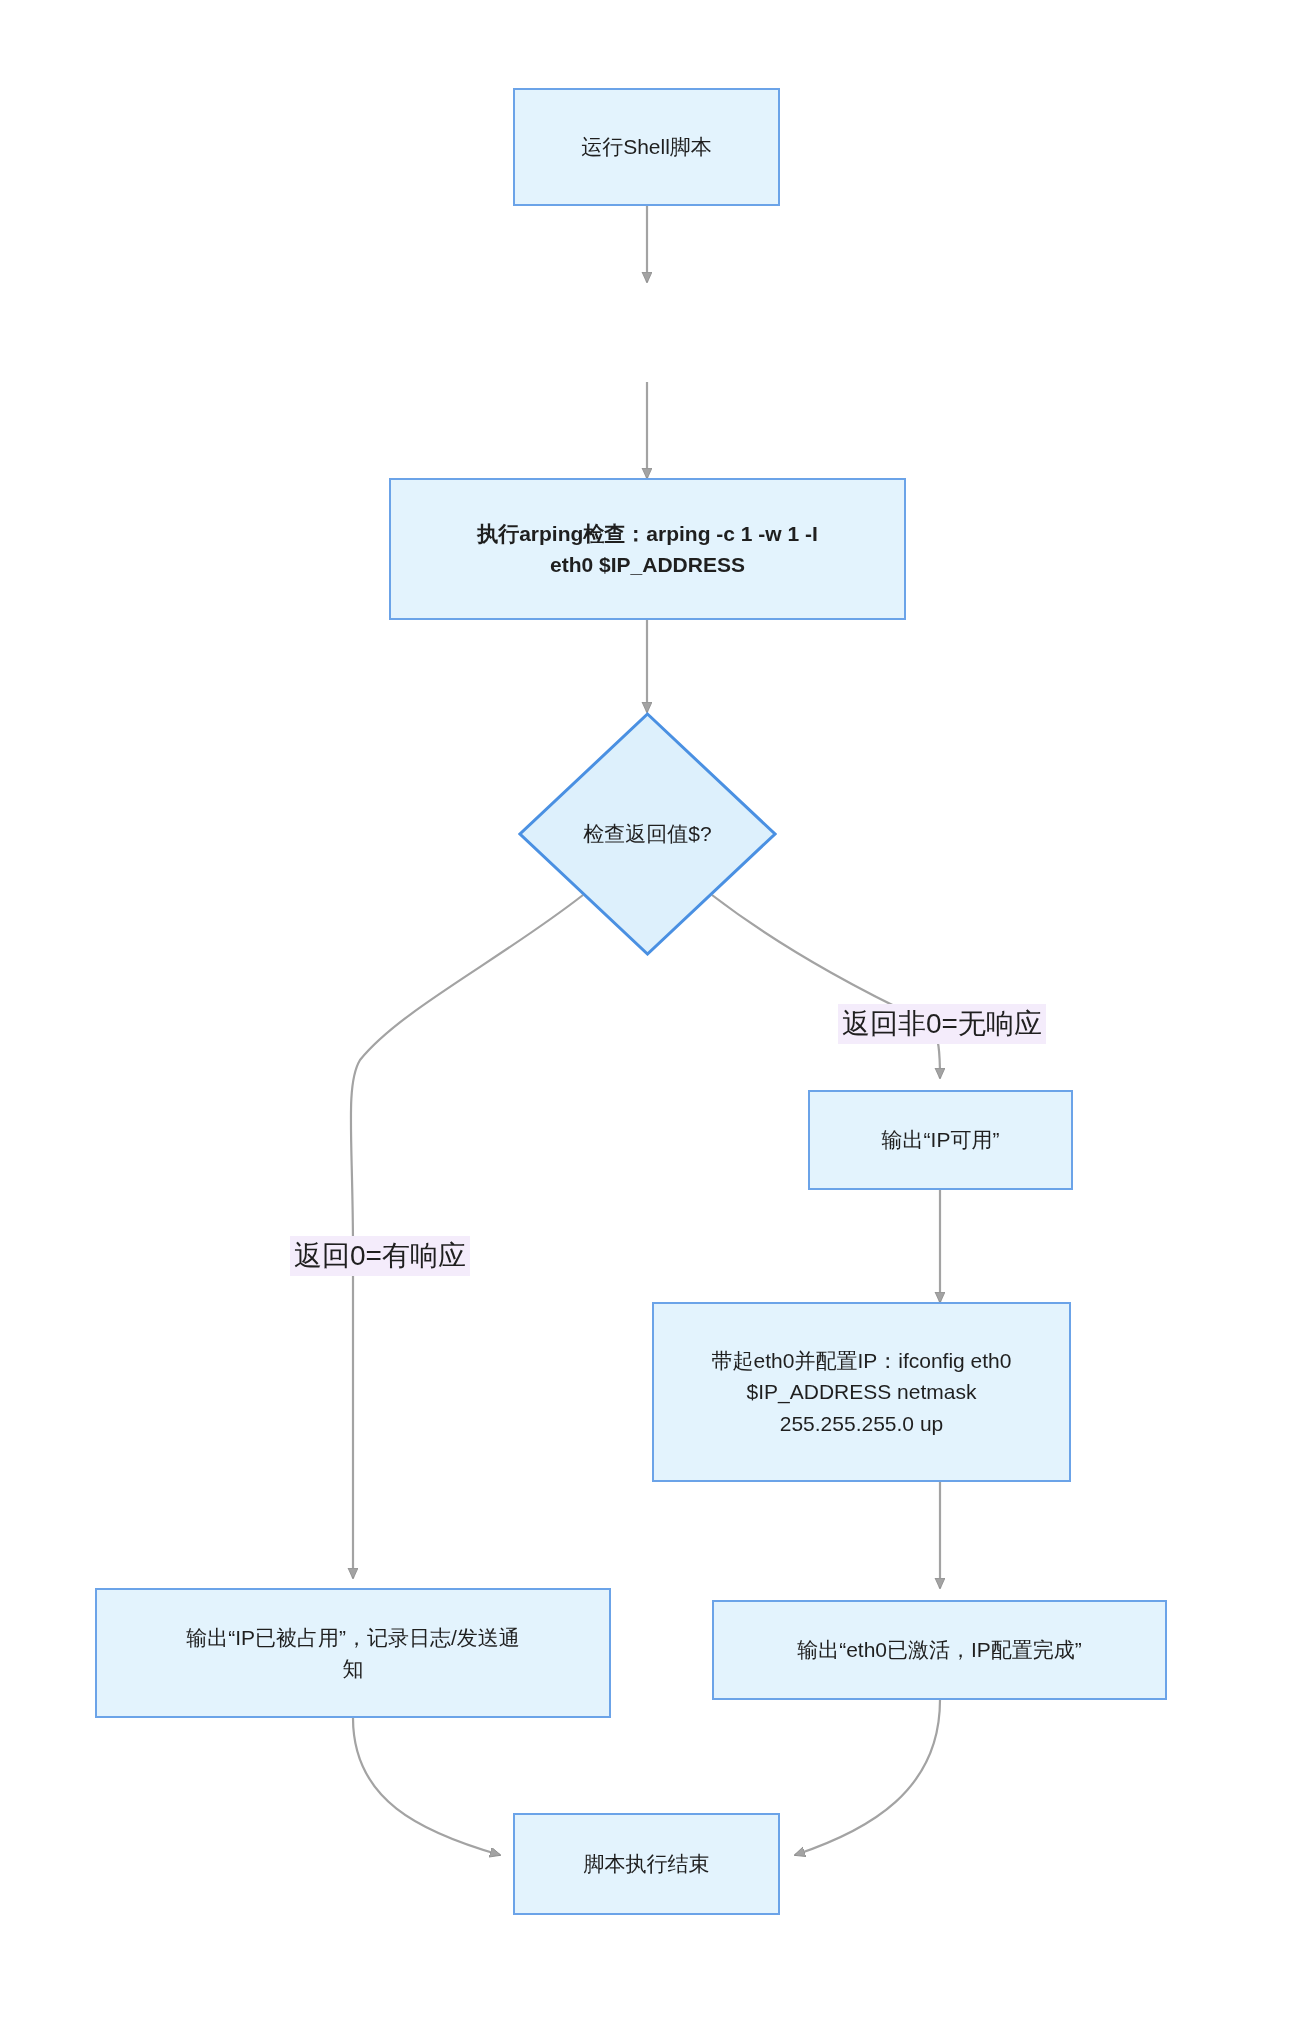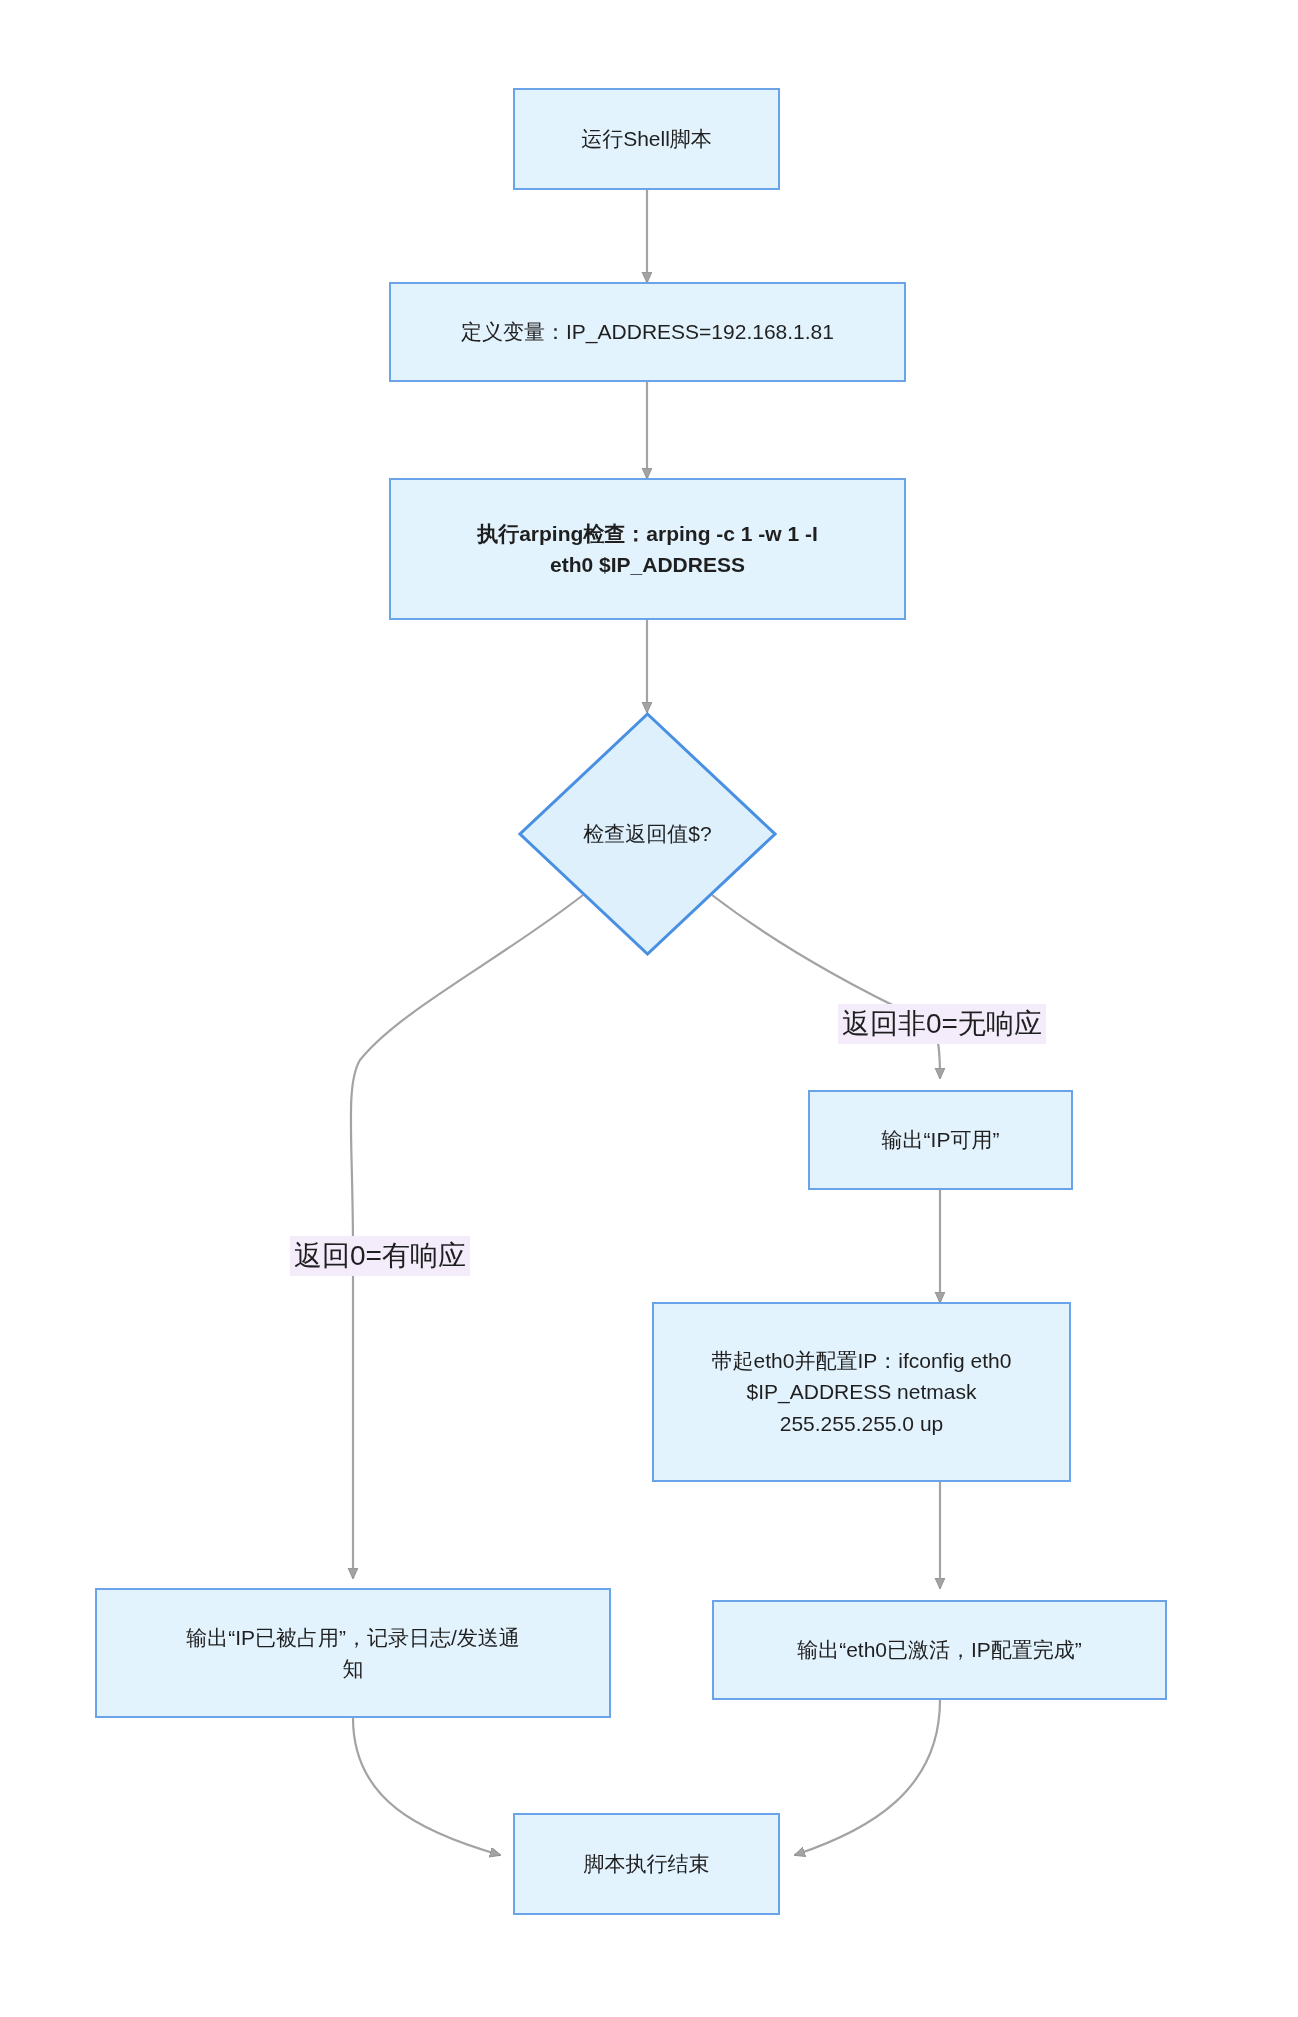--- a/index.html
+++ b/index.html
@@ -85,27 +85,24 @@
       <path d="M 712,895 C 790,955 880,1000 928,1022 C 940,1030 940,1060 940,1078" marker-end="url(#arrow)"></path>
       <path d="M 583,895 C 500,960 400,1010 360,1060 C 345,1085 353,1140 353,1250
                C 353,1400 353,1520 353,1578" marker-end="url(#arrow)"></path>
       <path d="M 940,1190 L 940,1302" marker-end="url(#arrow)"></path>
       <path d="M 940,1482 L 940,1588" marker-end="url(#arrow)"></path>
       <path d="M 353,1718 C 353,1800 420,1832 500,1855" marker-end="url(#arrow)"></path>
       <path d="M 940,1700 C 940,1790 870,1830 795,1855" marker-end="url(#arrow)"></path>
     </g>
   </svg>
 
-  <div class="node" style="left:513px; top:88px; width:267px; height:102px;">
+  <div class="node" style="left:513px; top:88px; width:267px; height:118px;">
     <span class="node-text">运行Shell脚本</span>
   </div>
 
-  <div class="node" style="left:389px; top:282px; width:517px; height:100px;">
-    <span class="node-text">定义变量：IP_ADDRESS=192.168.1.81</span>
-  </div>
 
   <div class="node" style="left:389px; top:478px; width:517px; height:142px;font-weight:bold;">
     <span class="node-text">执行arping检查：arping -c 1 -w 1 -I
 eth0 $IP_ADDRESS</span>
   </div>
 
   <div class="node decision" style="left:518px; top:712px; width:259px; height:244px;">
     <svg class="diamond-shape" viewBox="0 0 259 244" preserveAspectRatio="none">
       <polygon points="129.5,2 257,122 129.5,242 2,122" fill="#ddf0fc" stroke="#4a90e2" stroke-width="3"></polygon>
     </svg>

